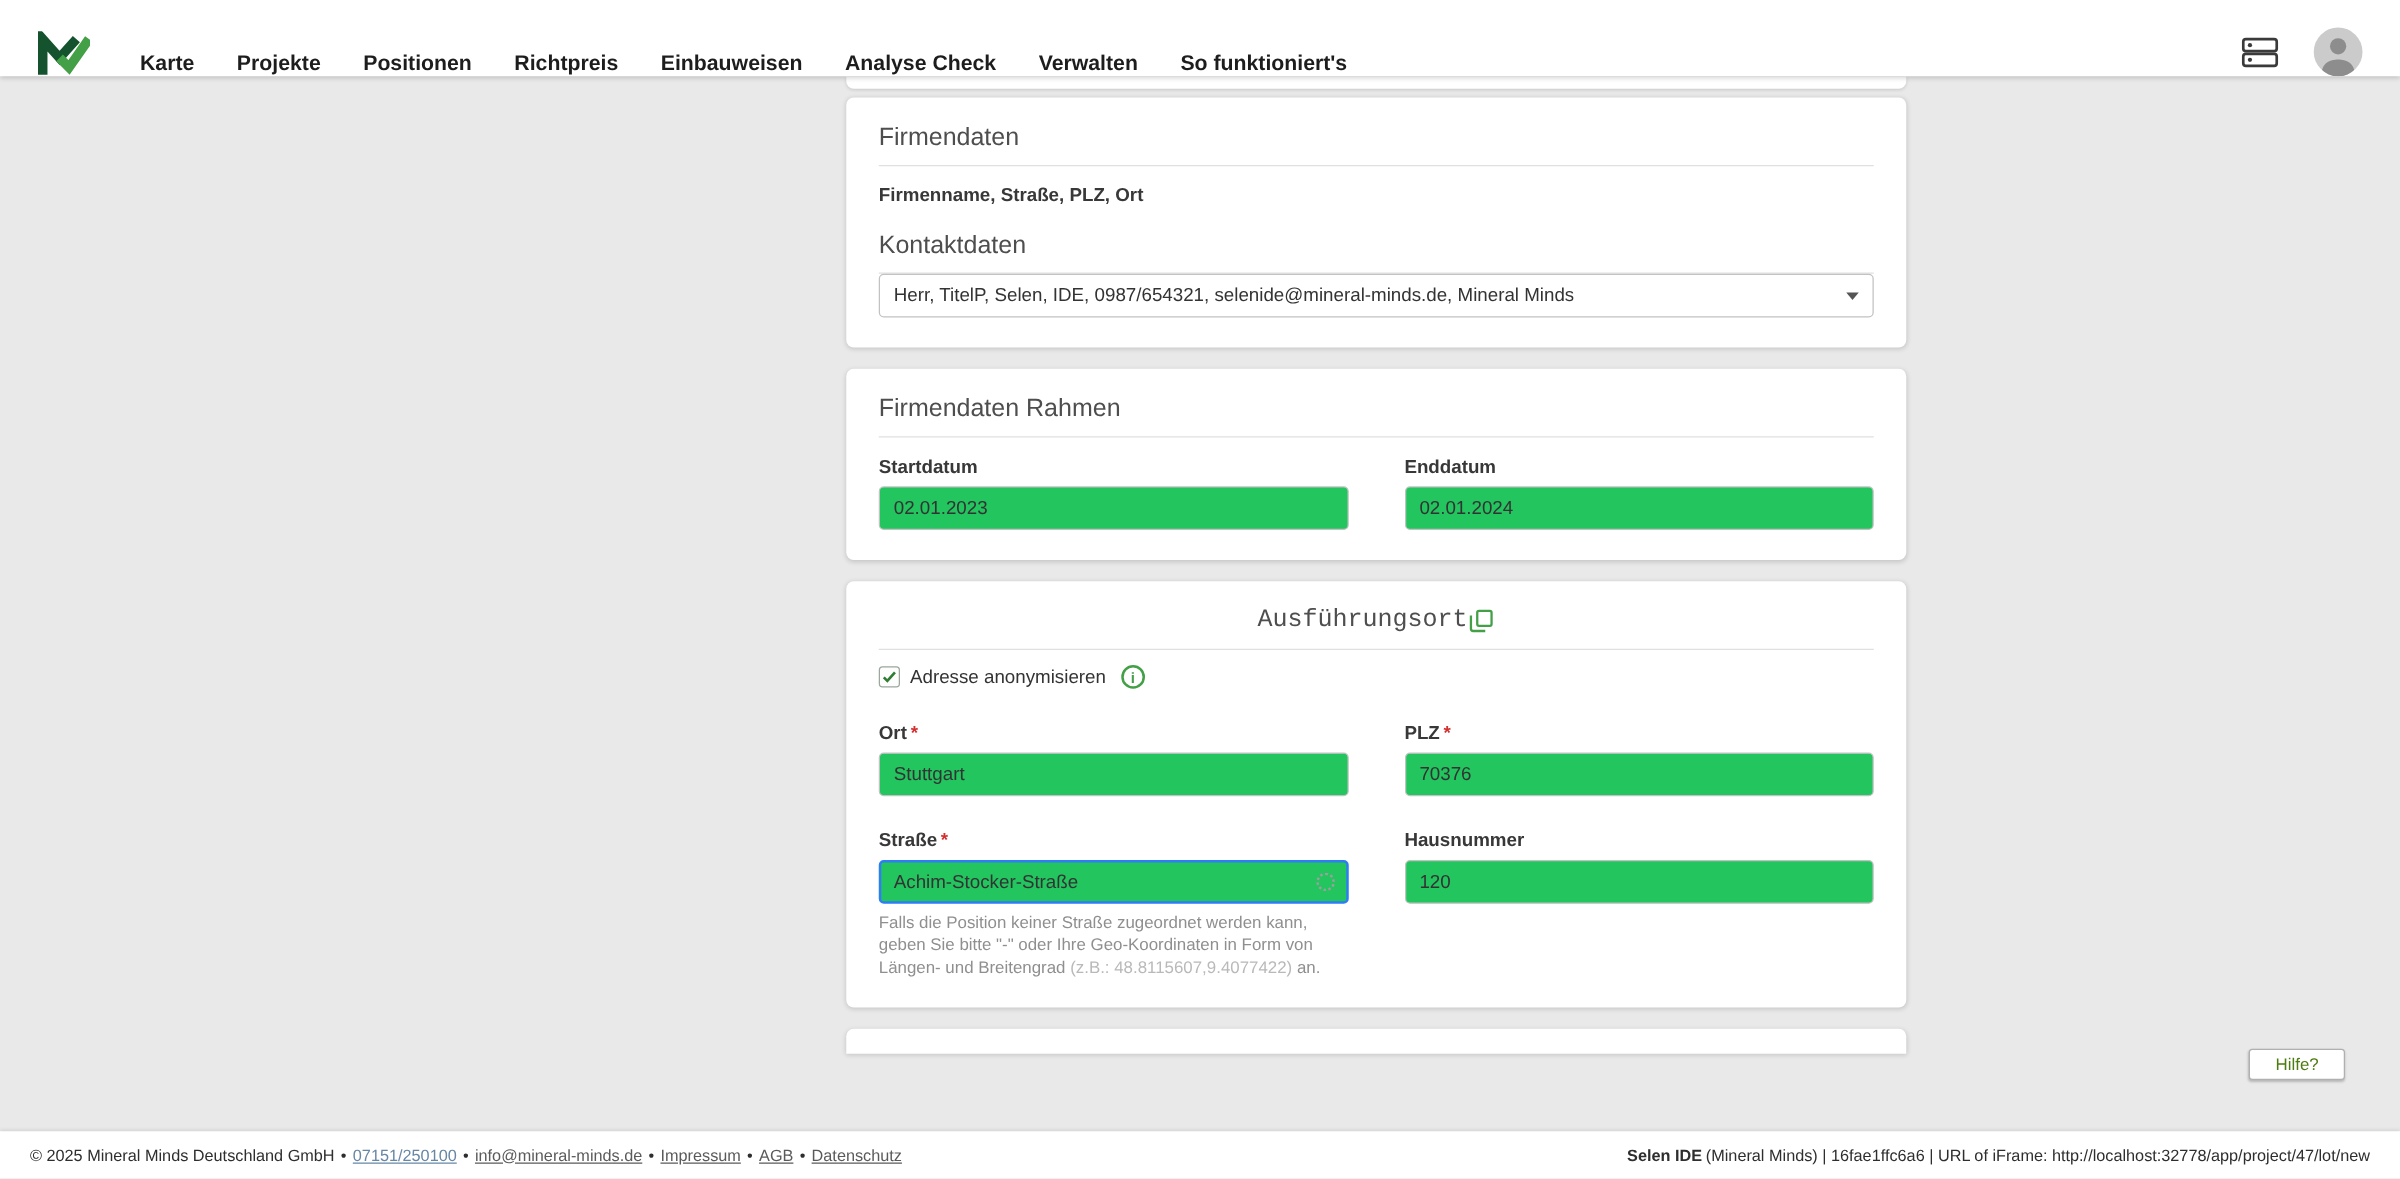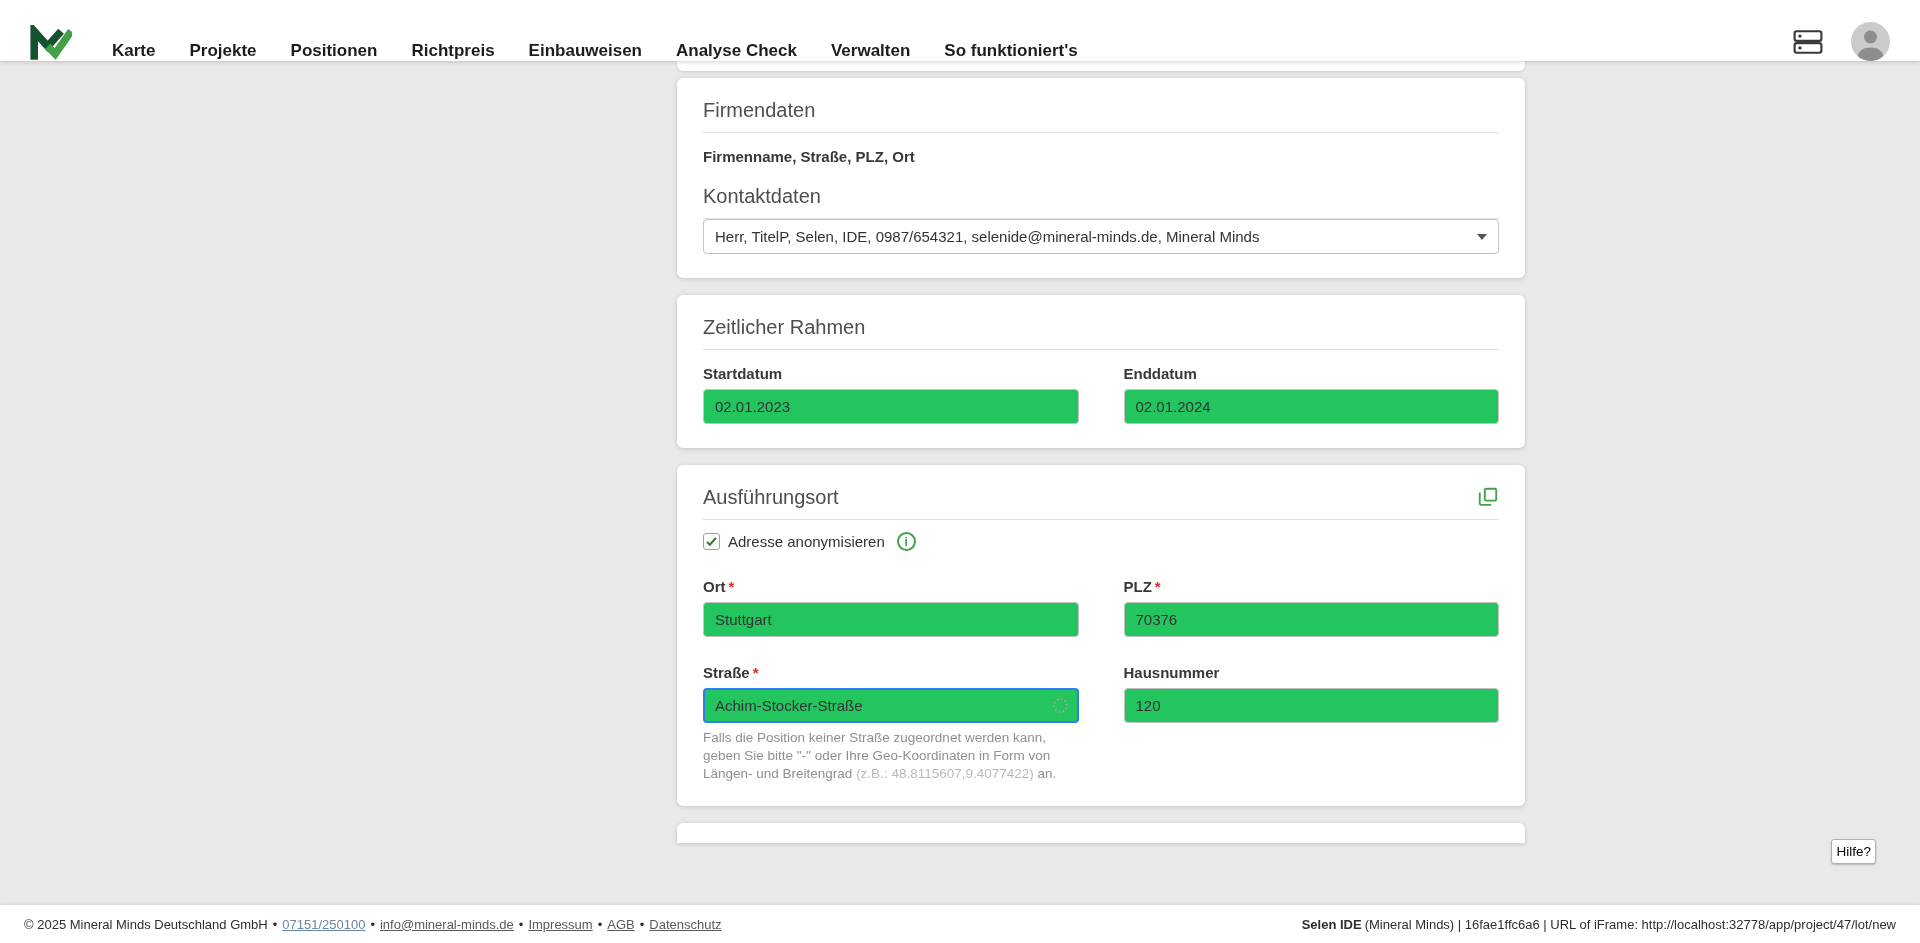--- a/index.html
+++ b/index.html
@@ -88,21 +88,21 @@
     cursor: pointer; flex: none;
   }
   .checkbox-label { font-size: 15px; color: #333; }
   .info-icon {
     width: 19px; height: 19px; border-radius: 50%; border: 2px solid #43a047;
     color: #43a047; display: flex; align-items: center; justify-content: center;
     font-size: 12px; font-weight: 700; cursor: pointer; margin-left: 4px; flex: none;
   }
   .info-icon::after { content: "i"; }
 
-  .card-title-row { display: flex; align-items: center; justify-content: space-between; }
+  .card-title-row { display: flex; align-items: center; justify-content: center; font-family: Liberation Mono, monospace; }
   .copy-icon { display: flex; cursor: pointer; }
 
   .input-wrap { position: relative; }
   .spinner {
     position: absolute; right: 11px; top: 50%; margin-top: -8px;
     width: 15px; height: 15px; border: 2px dotted #9e9e9e; border-radius: 50%;
   }
 
   .hint {
     margin-top: 6px; font-size: 13.5px; line-height: 1.32; color: #8f8f8f; max-width: 383px;
@@ -111,21 +111,21 @@
 
   .card-sliver-bottom {
     height: 20px; background: #fff; border-radius: 6px 6px 0 0;
     box-shadow: 0 1px 4px rgba(0,0,0,.16); margin-top: 13px;
   }
 
   
   .help-btn {
     position: absolute; right: 44px; bottom: 79px;
     background: #fff; border: 1px solid #b0b0b0; border-radius: 3px;
-    padding: 4px 4px; font-size: 13.5px; color: #000000;
+    padding: 4px 20px; font-size: 13.5px; color: #4d7c0f;
     font-family: "Liberation Sans", sans-serif;
     box-shadow: 0 1px 2px rgba(0,0,0,.22); cursor: pointer; z-index: 30;
   }
 
   
   .footer {
     position: absolute; bottom: 0; left: 0; width: 100%; height: 38px;
     background: #fff; display: flex; align-items: center; justify-content: space-between;
     padding: 0 24px; font-size: 13px; color: #2e2e2e;
     box-shadow: 0 -1px 3px rgba(0,0,0,.10); z-index: 25;
@@ -187,21 +187,21 @@
       </div>
       <h2 class="card-title subsection">Kontaktdaten</h2>
       <hr class="title-rule">
       <div class="select">
         <span class="select-value">Herr, TitelP, Selen, IDE, 0987/654321, selenide@mineral-minds.de, Mineral Minds</span>
         <span class="caret"></span>
       </div>
     </section>
 
     <section class="card">
-      <h2 class="card-title">Zeitlicher Rahmen</h2>
+      <h2 class="card-title">Firmendaten Rahmen</h2>
       <hr class="title-rule">
       <div class="two-col">
         <div class="col">
           <div class="field-label">
             <span>Startdatum</span>
           </div>
           <input class="text-input" value="02.01.2023" style="">
         </div>
         <div class="col">
           <div class="field-label">

